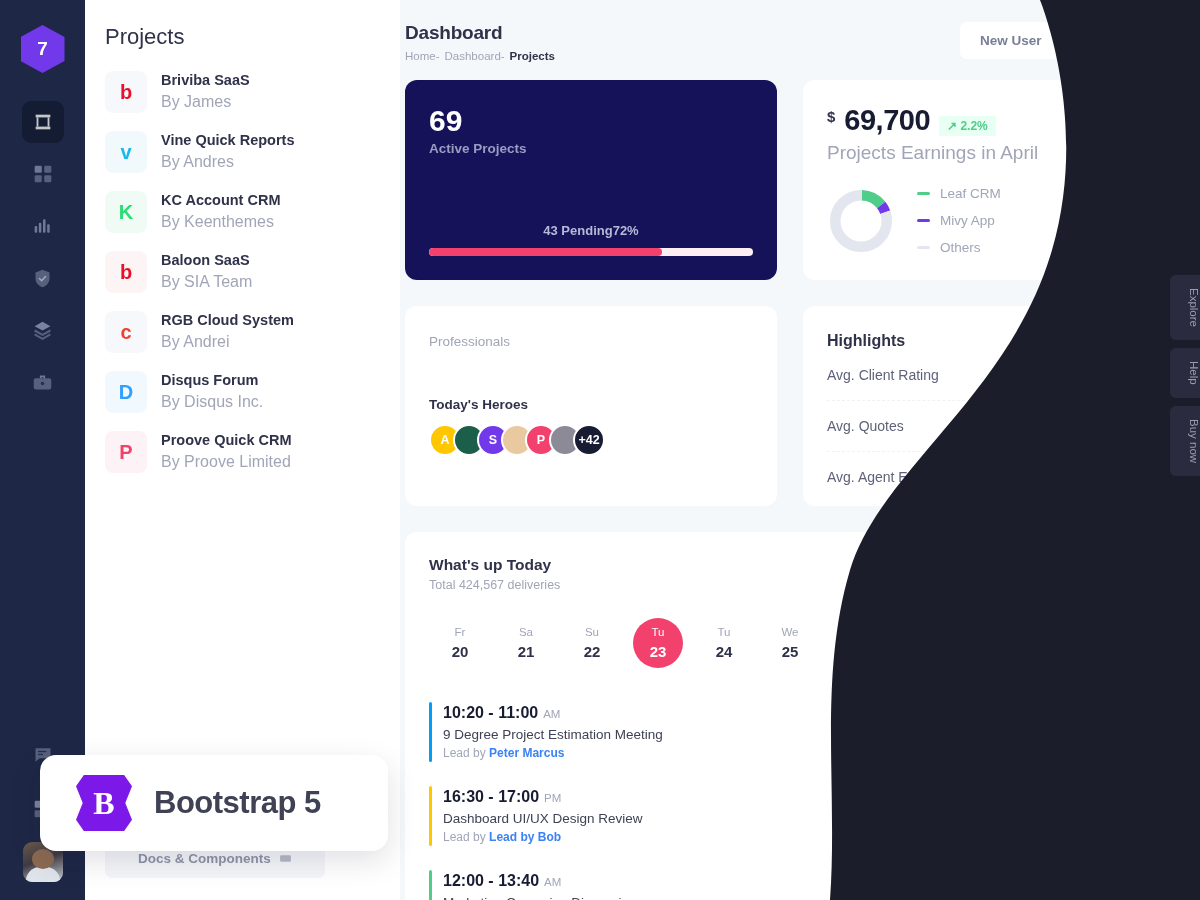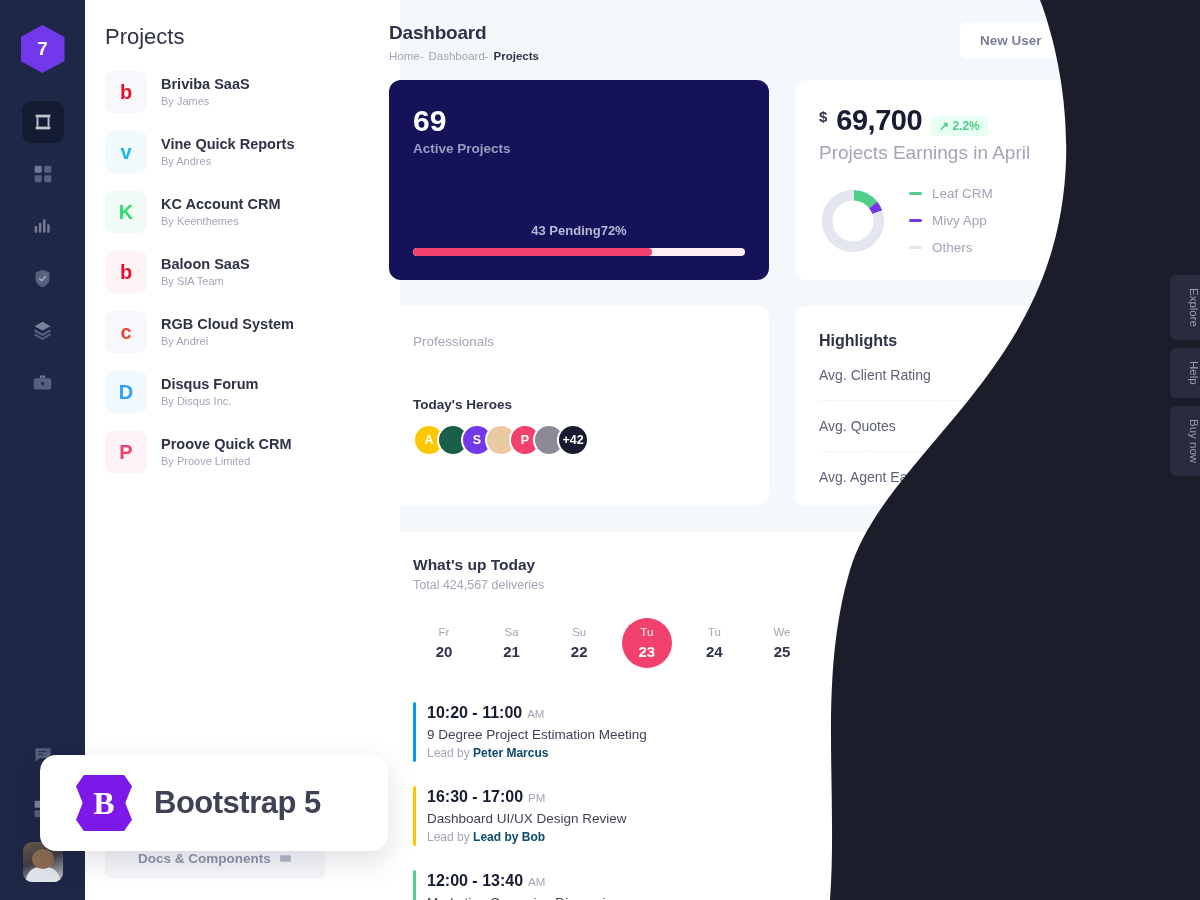--- a/index.html
+++ b/index.html
@@ -70,35 +70,35 @@
     padding: 24px 20px 6px 20px; font-size: 22px; color: #2f3249; font-weight: 400;
   }
   .proj-list { padding: 6px 20px 0 20px; }
   .proj-item { display: flex; align-items: center; gap: 14px; padding: 9px 0; }
   .proj-logo {
     width: 42px; height: 42px; border-radius: 8px; background: #f6f8fb;
     display: flex; align-items: center; justify-content: center;
     font-weight: bold; font-size: 20px;
   }
   .proj-name { font-size: 14.5px; font-weight: bold; color: #2f3249; line-height: 1.35; }
-  .proj-by { font-size: 11px; color: #a1a5b7; line-height: 1.4; }
+  .proj-by { font-size: 16px; color: #a1a5b7; line-height: 1.4; }
 
   .docs-btn {
     position: absolute; left: 20px; bottom: 22px; width: 220px; height: 40px;
     background: #f4f6f9; border-radius: 7px; display: flex; align-items: center;
     justify-content: center; gap: 8px; color: #8e93a8; font-size: 13.5px; font-weight: bold;
   }
   .collapse-btn {
     position: absolute; left: 360px; bottom: 22px; width: 34px; height: 40px;
     background: #ffffff; border-radius: 7px; box-shadow: 0 2px 10px rgba(0,0,0,.07);
     display: flex; align-items: center; justify-content: center; color: #b5b9c9;
   }
 
   
-  .main { position: absolute; left: 384px; top: 0; right: 0; height: 770px; }
+  .main { position: absolute; left: 400px; top: 0; right: 0; height: 770px; }
   .topbar { display: flex; align-items: flex-start; padding: 22px 25px 0 5px; }
   .page-title { font-size: 19px; color: #2f3249; font-weight: bold; letter-spacing: -.2px; }
   .crumbs { margin-top: 6px; font-size: 11.5px; display: flex; gap: 5px; }
   .crumb { color: #a1a5b7; }
   .crumb.active { color: #2f3249; font-weight: bold; }
   .top-actions { margin-left: auto; display: flex; gap: 12px; align-items: center; }
   .btn-light {
     background: #ffffff; color: #787e96; border-radius: 7px;
     padding: 11px 20px; font-size: 13.5px; font-weight: bold;
   }
@@ -170,21 +170,21 @@
   .day.active .dn, .day.active .dd { color: #fff; }
   .day.dim .dn, .day.dim .dd { color: #565a70; }
 
   .ev-list { margin-top: 22px; }
   .ev { display: flex; align-items: center; padding: 14px 0 14px 14px; position: relative; }
   .ev-bar { position: absolute; left: 0; top: 12px; bottom: 12px; width: 3px; border-radius: 3px; }
   .ev-time { font-size: 16px; font-weight: bold; color: #181c32; }
   .ev-ampm { font-size: 11.5px; color: #a1a5b7; font-weight: 500; margin-left: 5px; }
   .ev-title { font-size: 13.5px; color: #3f4254; margin-top: 5px; }
   .ev-lead { font-size: 12px; color: #a1a5b7; margin-top: 4px; }
-  .ev-lead b { color: #0c4a6e; }
+  .ev-lead b { color: #3b82f6; }
   .view-btn { margin-left: auto; background: #f4f6f9; color: #a1a5b7;
      padding: 9px 16px; border-radius: 7px; font-size: 12.5px; font-weight: 500; }
 
   
   .dark-overlay { position: absolute; left: 0; top: 0; width: 1200px; height: 900px;
      pointer-events: none; }
 
   
   .side-tabs { position: absolute; right: 0; top: 275px; display: flex;
      flex-direction: column; gap: 8px; }

